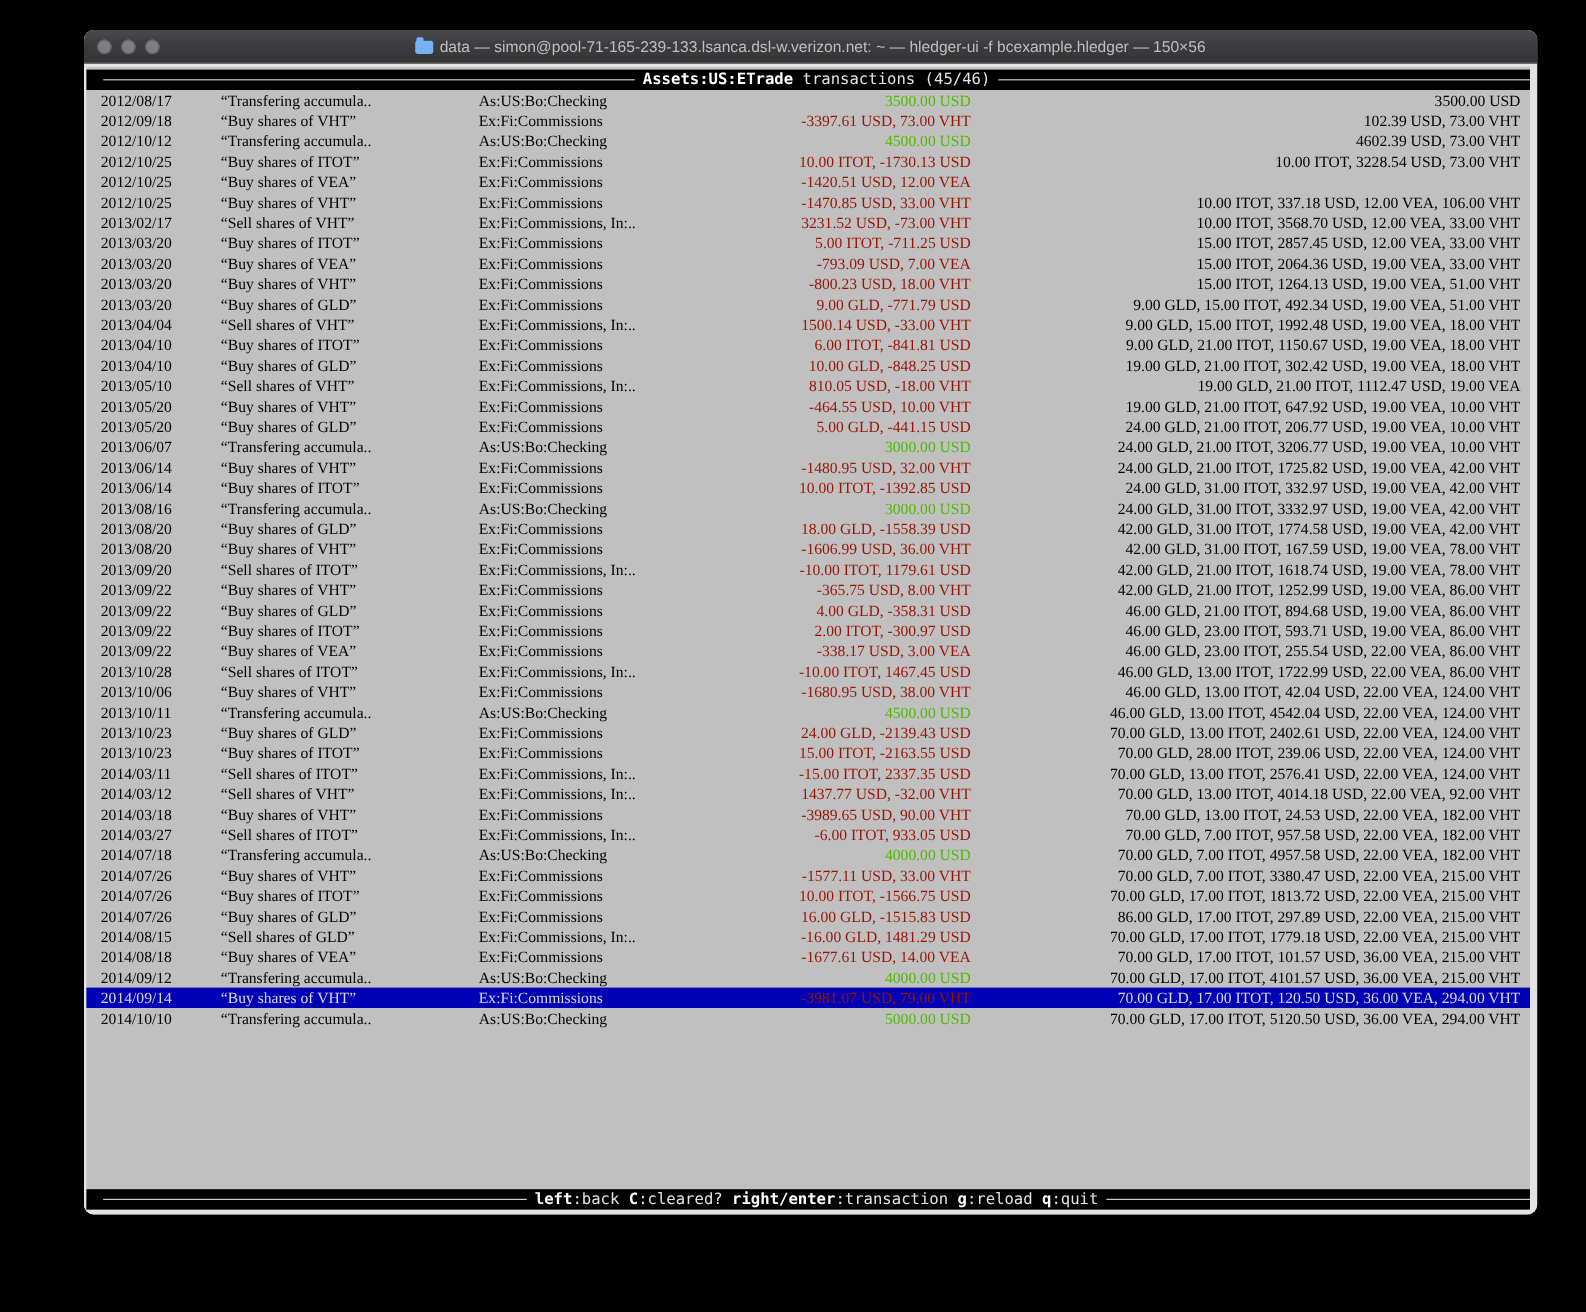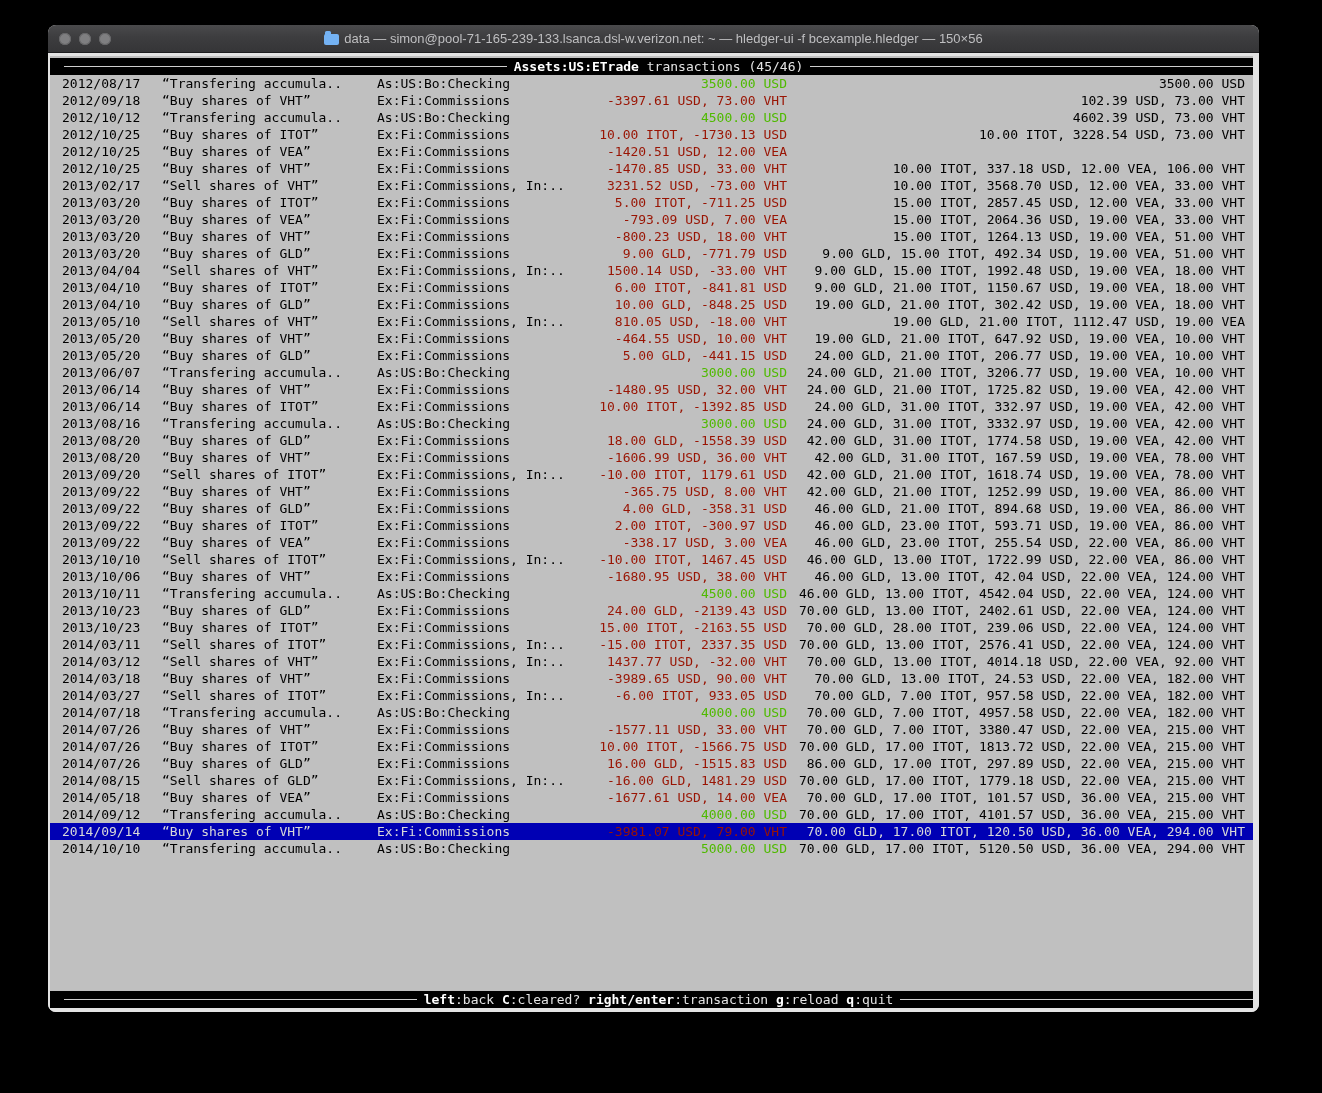--- a/index.html
+++ b/index.html
@@ -6,21 +6,21 @@
     --screen-bg:#c0c0c0; --bar-bg:#000000; --credit:#4fba00; --debit:#991403;
     --sel-bg:#0000b4; --sel-fg:#d8d8d8;
   }
   *{box-sizing:border-box;}
   html,body{margin:0;padding:0;}
   body{
     width:1322px;height:1093px;background:#000;position:relative;overflow:hidden;
     font-family:"DejaVu Sans Mono",monospace;
   }
   .window{
-    position:absolute;left:48px;top:25px;width:1211px;height:987px;
+    position:absolute;left:70px;top:25px;width:1211px;height:987px;
     border-radius:8px;overflow:hidden;background:#e3e3e3;
   }
   
   .titlebar{
     height:28px;background:linear-gradient(180deg,#4a4a4c 0%,#3d3d3f 45%,#353537 100%);
     border-bottom:1px solid #1d1d1f;position:relative;display:flex;align-items:center;
   }
   .lights{display:flex;gap:8px;padding-left:11px;}
   .tl{width:12px;height:12px;border-radius:50%;background:#7f7f81;box-shadow:inset 0 0 0 1px #656567;}
   .title{
@@ -42,21 +42,21 @@
   .bar{
     height:17px;flex:none;background:var(--bar-bg);color:#e4e4e4;
     display:flex;align-items:center;white-space:pre;justify-content:flex-end;
   }
   .rule{flex:1;height:0;border-top:1px solid #cdcdcd;}
   .rule.lead{margin-left:14px;}
   .rule.tail{margin-right:0px;}
   .bar-text{flex:none;padding:0 7px;}
   .bar b{font-weight:bold;color:#fff;}
   
-  .rows{flex:none;}
+  .rows{flex:none;font-family:Liberation Serif, serif;}
   .filler{flex:1;}
   .row{display:flex;height:17px;line-height:17px;white-space:pre;padding-left:12px;}
   .c-date{flex:none;width:100px;}
   .c-desc{flex:none;width:195px;}
   .c-acct{flex:none;width:210px;margin-left:20px;}
   .c-chg{flex:none;width:200px;text-align:right;}
   .c-bal{flex:1;text-align:right;padding-right:8px;}
   .c-chg.debit{color:var(--debit);}
   .c-chg.credit{color:var(--credit);}
   .row.selected{background:var(--sel-bg);}
@@ -111,35 +111,35 @@
             <div class="row"><span class="c-date">2013/06/14</span><span class="c-desc">“Buy shares of VHT”</span><span class="c-acct">Ex:Fi:Commissions</span><span class="c-chg debit">-1480.95 USD, 32.00 VHT</span><span class="c-bal">24.00 GLD, 21.00 ITOT, 1725.82 USD, 19.00 VEA, 42.00 VHT</span></div>
             <div class="row"><span class="c-date">2013/06/14</span><span class="c-desc">“Buy shares of ITOT”</span><span class="c-acct">Ex:Fi:Commissions</span><span class="c-chg debit">10.00 ITOT, -1392.85 USD</span><span class="c-bal">24.00 GLD, 31.00 ITOT, 332.97 USD, 19.00 VEA, 42.00 VHT</span></div>
             <div class="row"><span class="c-date">2013/08/16</span><span class="c-desc">“Transfering accumula..</span><span class="c-acct">As:US:Bo:Checking</span><span class="c-chg credit">3000.00 USD</span><span class="c-bal">24.00 GLD, 31.00 ITOT, 3332.97 USD, 19.00 VEA, 42.00 VHT</span></div>
             <div class="row"><span class="c-date">2013/08/20</span><span class="c-desc">“Buy shares of GLD”</span><span class="c-acct">Ex:Fi:Commissions</span><span class="c-chg debit">18.00 GLD, -1558.39 USD</span><span class="c-bal">42.00 GLD, 31.00 ITOT, 1774.58 USD, 19.00 VEA, 42.00 VHT</span></div>
             <div class="row"><span class="c-date">2013/08/20</span><span class="c-desc">“Buy shares of VHT”</span><span class="c-acct">Ex:Fi:Commissions</span><span class="c-chg debit">-1606.99 USD, 36.00 VHT</span><span class="c-bal">42.00 GLD, 31.00 ITOT, 167.59 USD, 19.00 VEA, 78.00 VHT</span></div>
             <div class="row"><span class="c-date">2013/09/20</span><span class="c-desc">“Sell shares of ITOT”</span><span class="c-acct">Ex:Fi:Commissions, In:..</span><span class="c-chg debit">-10.00 ITOT, 1179.61 USD</span><span class="c-bal">42.00 GLD, 21.00 ITOT, 1618.74 USD, 19.00 VEA, 78.00 VHT</span></div>
             <div class="row"><span class="c-date">2013/09/22</span><span class="c-desc">“Buy shares of VHT”</span><span class="c-acct">Ex:Fi:Commissions</span><span class="c-chg debit">-365.75 USD, 8.00 VHT</span><span class="c-bal">42.00 GLD, 21.00 ITOT, 1252.99 USD, 19.00 VEA, 86.00 VHT</span></div>
             <div class="row"><span class="c-date">2013/09/22</span><span class="c-desc">“Buy shares of GLD”</span><span class="c-acct">Ex:Fi:Commissions</span><span class="c-chg debit">4.00 GLD, -358.31 USD</span><span class="c-bal">46.00 GLD, 21.00 ITOT, 894.68 USD, 19.00 VEA, 86.00 VHT</span></div>
             <div class="row"><span class="c-date">2013/09/22</span><span class="c-desc">“Buy shares of ITOT”</span><span class="c-acct">Ex:Fi:Commissions</span><span class="c-chg debit">2.00 ITOT, -300.97 USD</span><span class="c-bal">46.00 GLD, 23.00 ITOT, 593.71 USD, 19.00 VEA, 86.00 VHT</span></div>
             <div class="row"><span class="c-date">2013/09/22</span><span class="c-desc">“Buy shares of VEA”</span><span class="c-acct">Ex:Fi:Commissions</span><span class="c-chg debit">-338.17 USD, 3.00 VEA</span><span class="c-bal">46.00 GLD, 23.00 ITOT, 255.54 USD, 22.00 VEA, 86.00 VHT</span></div>
-            <div class="row"><span class="c-date">2013/10/10</span><span class="c-desc">“Sell shares of ITOT”</span><span class="c-acct">Ex:Fi:Commissions, In:..</span><span class="c-chg debit">-10.00 ITOT, 1467.45 USD</span><span class="c-bal">46.00 GLD, 13.00 ITOT, 1722.99 USD, 22.00 VEA, 86.00 VHT</span></div>
+            <div class="row"><span class="c-date">2013/10/28</span><span class="c-desc">“Sell shares of ITOT”</span><span class="c-acct">Ex:Fi:Commissions, In:..</span><span class="c-chg debit">-10.00 ITOT, 1467.45 USD</span><span class="c-bal">46.00 GLD, 13.00 ITOT, 1722.99 USD, 22.00 VEA, 86.00 VHT</span></div>
             <div class="row"><span class="c-date">2013/10/06</span><span class="c-desc">“Buy shares of VHT”</span><span class="c-acct">Ex:Fi:Commissions</span><span class="c-chg debit">-1680.95 USD, 38.00 VHT</span><span class="c-bal">46.00 GLD, 13.00 ITOT, 42.04 USD, 22.00 VEA, 124.00 VHT</span></div>
             <div class="row"><span class="c-date">2013/10/11</span><span class="c-desc">“Transfering accumula..</span><span class="c-acct">As:US:Bo:Checking</span><span class="c-chg credit">4500.00 USD</span><span class="c-bal">46.00 GLD, 13.00 ITOT, 4542.04 USD, 22.00 VEA, 124.00 VHT</span></div>
             <div class="row"><span class="c-date">2013/10/23</span><span class="c-desc">“Buy shares of GLD”</span><span class="c-acct">Ex:Fi:Commissions</span><span class="c-chg debit">24.00 GLD, -2139.43 USD</span><span class="c-bal">70.00 GLD, 13.00 ITOT, 2402.61 USD, 22.00 VEA, 124.00 VHT</span></div>
             <div class="row"><span class="c-date">2013/10/23</span><span class="c-desc">“Buy shares of ITOT”</span><span class="c-acct">Ex:Fi:Commissions</span><span class="c-chg debit">15.00 ITOT, -2163.55 USD</span><span class="c-bal">70.00 GLD, 28.00 ITOT, 239.06 USD, 22.00 VEA, 124.00 VHT</span></div>
             <div class="row"><span class="c-date">2014/03/11</span><span class="c-desc">“Sell shares of ITOT”</span><span class="c-acct">Ex:Fi:Commissions, In:..</span><span class="c-chg debit">-15.00 ITOT, 2337.35 USD</span><span class="c-bal">70.00 GLD, 13.00 ITOT, 2576.41 USD, 22.00 VEA, 124.00 VHT</span></div>
             <div class="row"><span class="c-date">2014/03/12</span><span class="c-desc">“Sell shares of VHT”</span><span class="c-acct">Ex:Fi:Commissions, In:..</span><span class="c-chg debit">1437.77 USD, -32.00 VHT</span><span class="c-bal">70.00 GLD, 13.00 ITOT, 4014.18 USD, 22.00 VEA, 92.00 VHT</span></div>
             <div class="row"><span class="c-date">2014/03/18</span><span class="c-desc">“Buy shares of VHT”</span><span class="c-acct">Ex:Fi:Commissions</span><span class="c-chg debit">-3989.65 USD, 90.00 VHT</span><span class="c-bal">70.00 GLD, 13.00 ITOT, 24.53 USD, 22.00 VEA, 182.00 VHT</span></div>
             <div class="row"><span class="c-date">2014/03/27</span><span class="c-desc">“Sell shares of ITOT”</span><span class="c-acct">Ex:Fi:Commissions, In:..</span><span class="c-chg debit">-6.00 ITOT, 933.05 USD</span><span class="c-bal">70.00 GLD, 7.00 ITOT, 957.58 USD, 22.00 VEA, 182.00 VHT</span></div>
             <div class="row"><span class="c-date">2014/07/18</span><span class="c-desc">“Transfering accumula..</span><span class="c-acct">As:US:Bo:Checking</span><span class="c-chg credit">4000.00 USD</span><span class="c-bal">70.00 GLD, 7.00 ITOT, 4957.58 USD, 22.00 VEA, 182.00 VHT</span></div>
             <div class="row"><span class="c-date">2014/07/26</span><span class="c-desc">“Buy shares of VHT”</span><span class="c-acct">Ex:Fi:Commissions</span><span class="c-chg debit">-1577.11 USD, 33.00 VHT</span><span class="c-bal">70.00 GLD, 7.00 ITOT, 3380.47 USD, 22.00 VEA, 215.00 VHT</span></div>
             <div class="row"><span class="c-date">2014/07/26</span><span class="c-desc">“Buy shares of ITOT”</span><span class="c-acct">Ex:Fi:Commissions</span><span class="c-chg debit">10.00 ITOT, -1566.75 USD</span><span class="c-bal">70.00 GLD, 17.00 ITOT, 1813.72 USD, 22.00 VEA, 215.00 VHT</span></div>
             <div class="row"><span class="c-date">2014/07/26</span><span class="c-desc">“Buy shares of GLD”</span><span class="c-acct">Ex:Fi:Commissions</span><span class="c-chg debit">16.00 GLD, -1515.83 USD</span><span class="c-bal">86.00 GLD, 17.00 ITOT, 297.89 USD, 22.00 VEA, 215.00 VHT</span></div>
             <div class="row"><span class="c-date">2014/08/15</span><span class="c-desc">“Sell shares of GLD”</span><span class="c-acct">Ex:Fi:Commissions, In:..</span><span class="c-chg debit">-16.00 GLD, 1481.29 USD</span><span class="c-bal">70.00 GLD, 17.00 ITOT, 1779.18 USD, 22.00 VEA, 215.00 VHT</span></div>
-            <div class="row"><span class="c-date">2014/05/18</span><span class="c-desc">“Buy shares of VEA”</span><span class="c-acct">Ex:Fi:Commissions</span><span class="c-chg debit">-1677.61 USD, 14.00 VEA</span><span class="c-bal">70.00 GLD, 17.00 ITOT, 101.57 USD, 36.00 VEA, 215.00 VHT</span></div>
+            <div class="row"><span class="c-date">2014/08/18</span><span class="c-desc">“Buy shares of VEA”</span><span class="c-acct">Ex:Fi:Commissions</span><span class="c-chg debit">-1677.61 USD, 14.00 VEA</span><span class="c-bal">70.00 GLD, 17.00 ITOT, 101.57 USD, 36.00 VEA, 215.00 VHT</span></div>
             <div class="row"><span class="c-date">2014/09/12</span><span class="c-desc">“Transfering accumula..</span><span class="c-acct">As:US:Bo:Checking</span><span class="c-chg credit">4000.00 USD</span><span class="c-bal">70.00 GLD, 17.00 ITOT, 4101.57 USD, 36.00 VEA, 215.00 VHT</span></div>
             <div class="row selected"><span class="c-date">2014/09/14</span><span class="c-desc">“Buy shares of VHT”</span><span class="c-acct">Ex:Fi:Commissions</span><span class="c-chg debit">-3981.07 USD, 79.00 VHT</span><span class="c-bal">70.00 GLD, 17.00 ITOT, 120.50 USD, 36.00 VEA, 294.00 VHT</span></div>
             <div class="row"><span class="c-date">2014/10/10</span><span class="c-desc">“Transfering accumula..</span><span class="c-acct">As:US:Bo:Checking</span><span class="c-chg credit">5000.00 USD</span><span class="c-bal">70.00 GLD, 17.00 ITOT, 5120.50 USD, 36.00 VEA, 294.00 VHT</span></div>
           </div>
 
         <div class="filler"></div>
 
         <div class="bar">
           <span class="rule lead"></span>
           <span class="bar-text" id="help-text"><b>left</b><span>:back</span> <b>C</b><span>:cleared?</span> <b>right/enter</b><span>:transaction</span> <b>g</b><span>:reload</span> <b>q</b><span>:quit</span></span>

